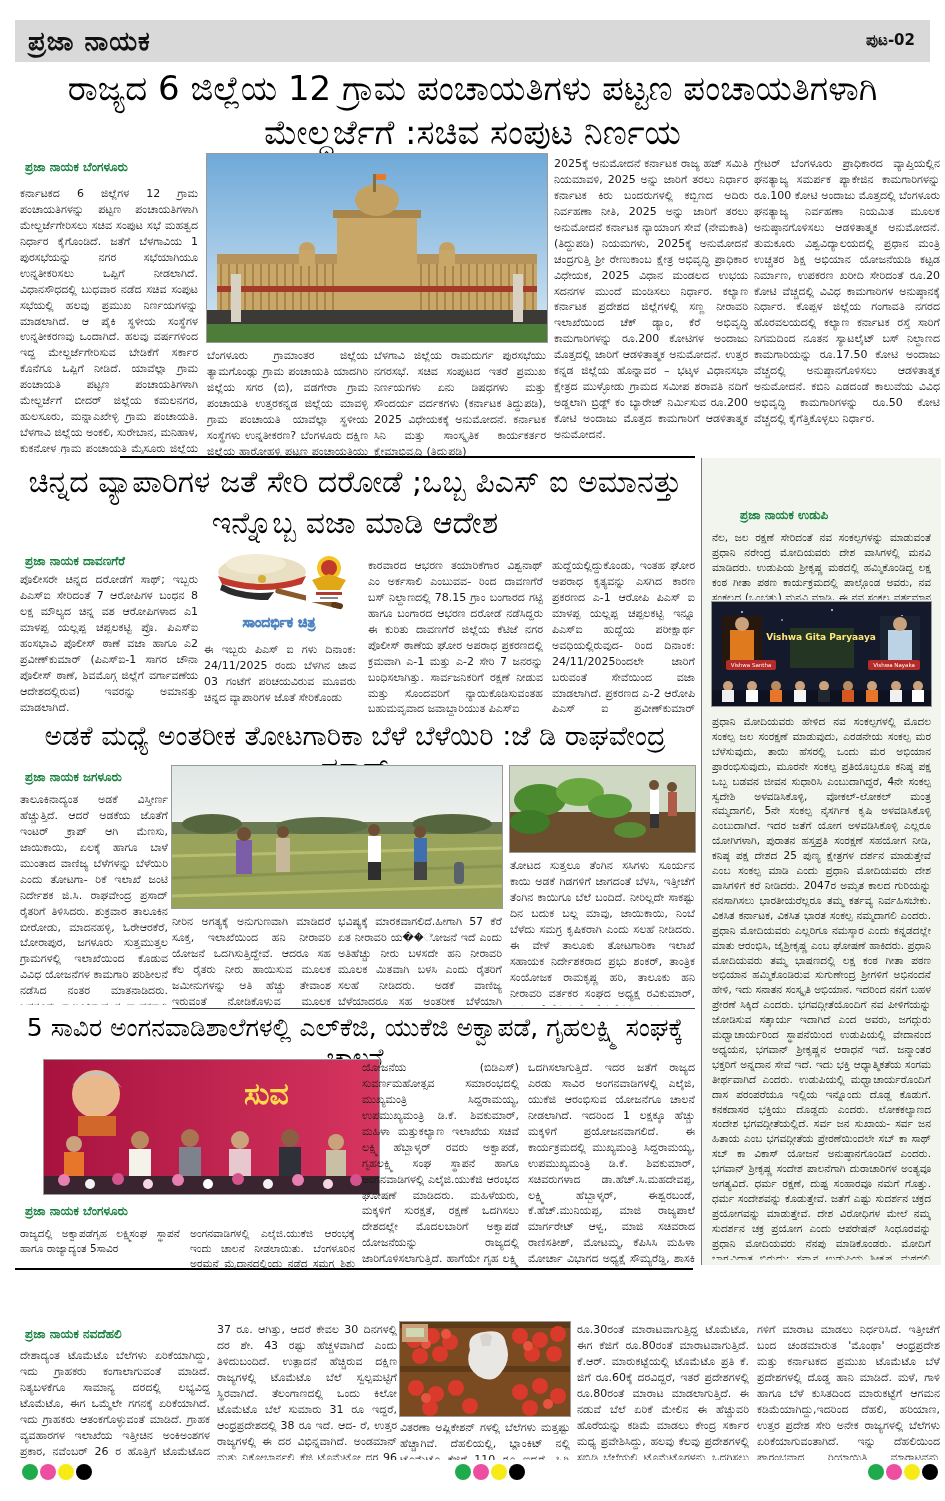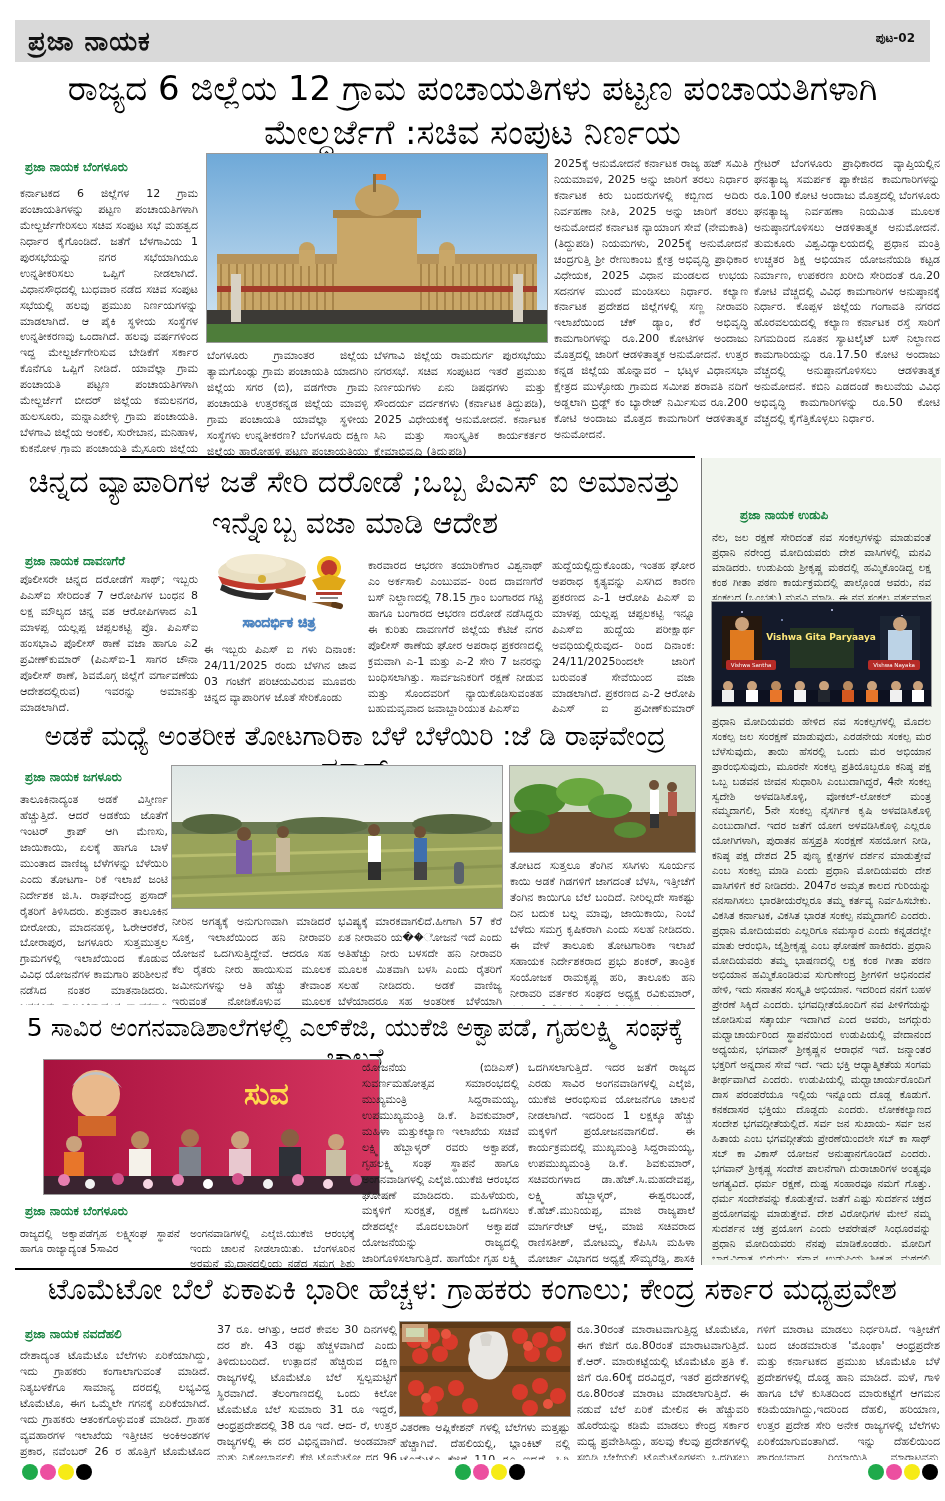--- a/index.html
+++ b/index.html
@@ -3,21 +3,21 @@
 <meta charset="utf-8">
 <style>
   html,body{margin:0;padding:0;background:#fff;}
   .page{position:relative;width:945px;height:1501px;background:#ffffff;overflow:hidden;
         font-family:"DejaVu Sans",sans-serif;color:#111;}
   .abs{position:absolute;}
   
   .mast-bar{left:15px;top:20px;width:915px;height:42px;background:#d9d9d9;}
   .mast-title{left:28px;top:26px;font-size:26px;font-weight:bold;letter-spacing:1px;}
   .mast-date{left:0;top:28px;width:945px;text-align:center;font-size:23px;font-weight:bold;font-family:"DejaVu Serif",serif;}
-  .mast-page{left:790px;top:31px;width:125px;text-align:right;padding-right:12px;font-size:12px;font-weight:bold;}
+  .mast-page{left:790px;top:31px;width:125px;text-align:right;padding-right:12px;font-size:15px;font-weight:bold;}
   
   .headline{font-weight:normal;text-align:center;color:#000;}
   .byline{color:#15803d;font-weight:bold;font-size:12px;}
   .body-txt{font-size:11px;line-height:1.45;text-align:justify;overflow:hidden;color:#1a1a1a;}
   .small-txt{font-size:10.5px;line-height:1.42;text-align:justify;overflow:hidden;color:#1a1a1a;}
   .rule{background:#000;}
   
   .a1-headline{left:15px;top:66px;width:915px;height:86px;font-size:34px;line-height:1.3;}
   .a1-byline{left:25px;top:160px;}
   .a1-col1{left:20px;top:186px;width:178px;height:268px;}
@@ -311,21 +311,20 @@
       </g>
     </svg>
   </div>
   <div class="abs byline a4-byline">ಪ್ರಜಾ ನಾಯಕ ಬೆಂಗಳೂರು</div>
   <div class="abs small-txt a4-mini1">ರಾಜ್ಯದಲ್ಲಿ ಅಕ್ವಾಪಡೆಗೃಹ ಲಕ್ಷ್ಮಿಸಂಘ ಸ್ಥಾಪನೆ ಹಾಗೂ ರಾಜ್ಯಾದ್ಯಂತ 5ಸಾವಿರ</div>
   <div class="abs small-txt a4-mini2">ಅಂಗನವಾಡಿಗಳಲ್ಲಿ ಎಲ್ಕೆಜಿ.ಯುಕೆಜಿ ಆರಂಭಕ್ಕೆ ಇಂದು ಚಾಲನೆ ನೀಡಲಾಯಿತು. ಬೆಂಗಳೂರಿನ ಅರಮನೆ ಮೈದಾನದಲ್ಲಿಂದು ನಡೆದ ಸಮಗ್ರ ಶಿಶು ಅಭಿವೃದ್ಧಿ</div>
   <div class="abs body-txt a4-colA">ಯೋಜನೆಯ (ಬಿಡಿಎಸ್) ಸುವರ್ಣಮಹೋತ್ಸವ ಸಮಾರಂಭದಲ್ಲಿ ಮುಖ್ಯಮಂತ್ರಿ ಸಿದ್ದರಾಮಯ್ಯ, ಉಪಮುಖ್ಯಮಂತ್ರಿ ಡಿ.ಕೆ. ಶಿವಕುಮಾರ್, ಮಹಿಳಾ ಮತ್ತುಕಲ್ಯಾಣ ಇಲಾಖೆಯ ಸಚಿವೆ ಲಕ್ಷ್ಮಿ ಹೆಬ್ಬಾಳ್ಕರ್ ರವರು ಅಕ್ವಾಪಡೆ, ಗೃಹಲಕ್ಷ್ಮಿ ಸಂಘ ಸ್ಥಾಪನೆ ಹಾಗೂ ಅಂಗನವಾಡಿಗಳಲ್ಲಿ ಎಲ್ಕೆಜಿ.ಯುಕೆಜಿ ಆರಂಭದ ಘೋಷಣೆ ಮಾಡಿದರು. ಮಹಿಳೆಯರು, ಮಕ್ಕಳಿಗೆ ಸುರಕ್ಷತೆ, ರಕ್ಷಣೆ ಒದಗಿಸಲು ದೇಶದಲ್ಲೇ ಮೊದಲಬಾರಿಗೆ ಅಕ್ವಾಪಡೆ ಯೋಜನೆಯನ್ನು ರಾಜ್ಯದಲ್ಲಿ ಜಾರಿಗೊಳಿಸಲಾಗುತ್ತಿದೆ. ಹಾಗೆಯೇ ಗೃಹ ಲಕ್ಷ್ಮಿ ಯೋಜನೆಯ 1 ಕೋಟಿ 24 ಲಕ್ಷದ 12 ಸಾವಿರ ಫಲಾನುಭವಿಗಳಾಗಿ ಗೃಹಲಕ್ಷ್ಮಿ ವಿವಿಧೋದ್ದೇಶ ಸಹಕಾರಿ ಸಂಘ ಸ್ಥಾಪನೆಯಾಗಿದೆ. ಯೋಜನೆಯ ಸದಸ್ಯರೇ ಈ ಸಂಘದ ಷೇರುದಾರರಾಗಿದ್ದು, ಮಹಿಳೆಯ- ರಿಗೆ ಗೃಹಲಕ್ಷ್ಮಿ ಸಂಘದ ಮೂಲಕ ಸಾಲ ಸೌಲಭ್ಯ</div>
   <div class="abs body-txt a4-colB">ಒದಗಿಸಲಾಗುತ್ತಿದೆ. ಇದರ ಜತೆಗೆ ರಾಜ್ಯದ ಎರಡು ಸಾವಿರ ಅಂಗನವಾಡಿಗಳಲ್ಲಿ ಎಲ್ಕೆಜಿ, ಯುಕೆಜಿ ಆರಂಭಿಸುವ ಯೋಜನೆಗೂ ಚಾಲನೆ ನೀಡಲಾಗಿದೆ. ಇದರಿಂದ 1 ಲಕ್ಷಕ್ಕೂ ಹೆಚ್ಚು ಮಕ್ಕಳಿಗೆ ಪ್ರಯೋಜನವಾಗಲಿದೆ. ಈ ಕಾರ್ಯಕ್ರಮದಲ್ಲಿ ಮುಖ್ಯಮಂತ್ರಿ ಸಿದ್ದರಾಮಯ್ಯ, ಉಪಮುಖ್ಯಮಂತ್ರಿ ಡಿ.ಕೆ. ಶಿವಕುಮಾರ್, ಸಚಿವರುಗಳಾದ ಡಾ.ಹೆಚ್.ಸಿ.ಮಹದೇವಪ್ಪ, ಲಕ್ಷ್ಮಿ ಹೆಬ್ಬಾಳ್ಕರ್, ಈಶ್ವರಬಂಡೆ, ಕೆ.ಹೆಚ್.ಮುನಿಯಪ್ಪ, ಮಾಜಿ ರಾಜ್ಯಪಾಲೆ ಮಾರ್ಗರೇಟ್ ಆಳ್ವ, ಮಾಜಿ ಸಚಿವರಾದ ರಾಣಿಸತೀಶ್, ಮೋಟಮ್ಮ, ಕೆಪಿಸಿಸಿ ಮಹಿಳಾ ಮೋರ್ಚಾ ವಿಭಾಗದ ಅಧ್ಯಕ್ಷೆ ಸೌಮ್ಯರೆಡ್ಡಿ, ಶಾಸಕಿ ರೂಪಕಳಾ, ಮಹಿಳಾ ಆಯೋಗದ ಅಧ್ಯಕ್ಷೆ ನಾಗಲಕ್ಷ್ಮಿ ಚೌದರಿ ಸೇರಿದಂತೆ ಹಲವು ಸಚಿವರು, ಮಹಿಳಾ ಮತ್ತು ಮಕ್ಕಳ ಅಭಿವೃದ್ಧಿ ಕಲ್ಯಾಣ ಇಲಾಖೆಯ ಅಧಿಕಾರಿಗಳು ಉಪಸ್ಥಿತರಿದ್ದರು.</div>
 
   <div class="abs rule rule-a5"></div>
-  <div class="abs headline a5-headline">ಟೊಮೆಟೋ ಬೆಲೆ ಏಕಾಏಕಿ ಭಾರೀ ಹೆಚ್ಚಳ: ಗ್ರಾಹಕರು ಕಂಗಾಲು; ಕೇಂದ್ರ ಸರ್ಕಾರ ಮಧ್ಯಪ್ರವೇಶ</div>
   <div class="abs byline a5-byline">ಪ್ರಜಾ ನಾಯಕ ನವದೆಹಲಿ</div>
   <div class="abs body-txt a5-col1">ದೇಶಾದ್ಯಂತ ಟೊಮೆಟೊ ಬೆಲೆಗಳು ಏರಿಕೆಯಾಗಿದ್ದು, ಇದು ಗ್ರಾಹಕರು ಕಂಗಾಲಾಗುವಂತೆ ಮಾಡಿದೆ. ನಿತ್ಯಬಳಕೆಗೂ ಸಾಮಾನ್ಯ ದರದಲ್ಲಿ ಲಭ್ಯವಿದ್ದ ಟೊಮೆಟೊ, ಈಗ ಒಮ್ಮೆಲೇ ಗಗನಕ್ಕೆ ಏರಿಕೆಯಾಗಿದೆ. ಇದು ಗ್ರಾಹಕರು ಆತಂಕಗೊಳ್ಳುವಂತೆ ಮಾಡಿದೆ. ಗ್ರಾಹಕ ವ್ಯವಹಾರಗಳ ಇಲಾಖೆಯ ಇತ್ತೀಚಿನ ಅಂಕಿಅಂಶಗಳ ಪ್ರಕಾರ, ನವೆಂಬರ್ 26 ರ ಹೊತ್ತಿಗೆ ಟೊಮೆಟೊದ ಸರಾಸರಿ ಚಿಲ್ಲರೆ ಬೆಲೆ ಕೆಜಿಗೆ 52.87 ರೂ. ಆಗಿತ್ತು. ಒಂದು ತಿಂಗಳ ಹಿಂದೆ, ಇದು</div>
   <div class="abs body-txt a5-col2">37 ರೂ. ಆಗಿತ್ತು, ಆದರೆ ಕೇವಲ 30 ದಿನಗಳಲ್ಲಿ ದರ ಶೇ. 43 ರಷ್ಟು ಹೆಚ್ಚಳವಾಗಿದೆ ಎಂದು ತಿಳಿದುಬಂದಿದೆ. ಉತ್ಪಾದನೆ ಹೆಚ್ಚಿರುವ ದಕ್ಷಿಣ ರಾಜ್ಯಗಳಲ್ಲಿ ಟೊಮೆಟೊ ಬೆಲೆ ಸ್ವಲ್ಪಮಟ್ಟಿಗೆ ಸ್ಥಿರವಾಗಿದೆ. ತೆಲಂಗಾಣದಲ್ಲಿ ಒಂದು ಕಿಲೋ ಟೊಮೆಟೊ ಬೆಲೆ ಸುಮಾರು 31 ರೂ ಇದ್ದರೆ, ಆಂಧ್ರಪ್ರದೇಶದಲ್ಲಿ 38 ರೂ ಇದೆ. ಆದ- ರೆ, ಉತ್ತರ ರಾಜ್ಯಗಳಲ್ಲಿ ಈ ದರ ವಿಭಿನ್ನವಾಗಿದೆ. ಅಂಡಮಾನ್ ಮತ್ತು ನಿಕೋಬಾರ್ನಲ್ಲಿ ಕೆಜಿ ಟೊಮೆಟೋ ದರ 96 ರೂ ಇದ್ದು, ಮಿಜೋರಾಂನಲ್ಲಿ 92 ರೂ., ದೆಹಲಿಯಲ್ಲಿ, 80 ರೂ., ಮಣಿಪುರದಲ್ಲಿ, 78 ರೂ ಮತ್ತು ಸಿಕ್ಕಿಂ ರೂ. 71 ತಲುಪಿದೆ. ಬೇಡಿಕೆ ಹೆಚ್ಚಳದೊಂದಿಗೆ ಆನ್ಲೈನ್</div>
 
   <div class="abs a5-photo photo-frame">
     <svg width="170" height="94" viewBox="0 0 170 94">
       <rect width="170" height="94" fill="#7a4a21"></rect>
       <rect x="0" y="0" width="170" height="6" fill="#5d3a18"></rect>
         <rect x="0" y="44" width="170" height="6" fill="#5d3a18"></rect>
       <g fill="#d93a2b">

